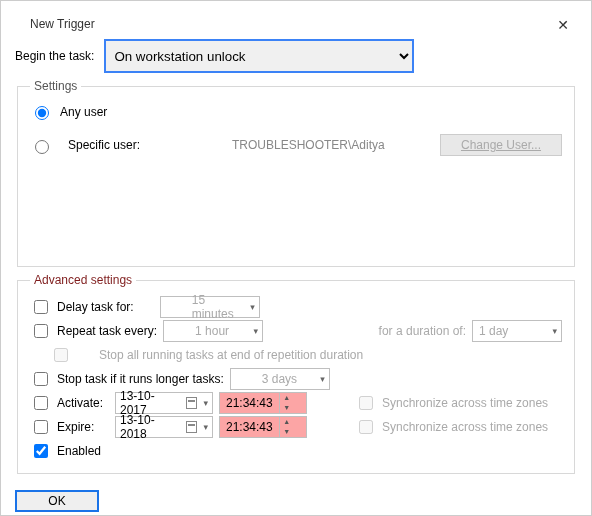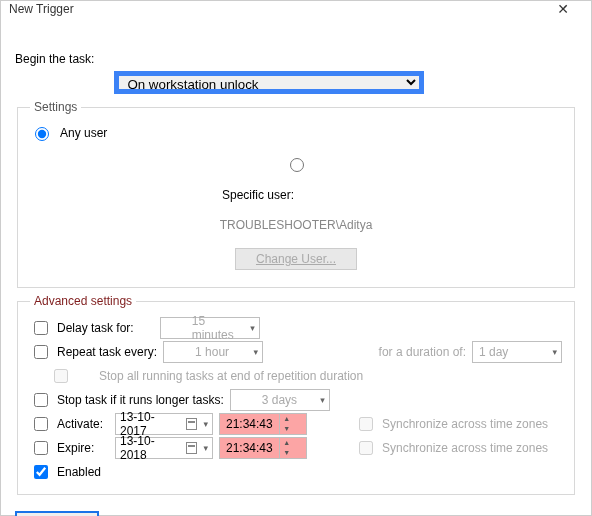--- a/index.html
+++ b/index.html
@@ -7,32 +7,32 @@
     margin: 0;
     font-family: "Segoe UI", Tahoma, sans-serif;
     font-size: 12px;
     background: #fff;
     color: #000;
     width: 592px;
     height: 516px;
     overflow: hidden;
   }
   .window { width: 592px; height: 516px; border: 1px solid #ccc; display: flex; flex-direction: column; }
-  .titlebar { display: flex; align-items: center; height: 30px; padding: 0 8px; }
+  .titlebar { display: flex; height: 30px; padding: 16px 8px; margin-left: 21px; }
   .titlebar .title { flex: 1; color: #333; }
   .titlebar .close { width: 40px; text-align: center; font-size: 14px; color: #333; cursor: pointer; }
   .content { flex: 1; padding: 6px 14px 4px 14px; display: flex; flex-direction: column; gap: 6px; }
-  .row { display: flex; align-items: center; gap: 20px; }
+  .row { display: flex; align-items: center; gap: 10px; }
   .label { color: #000; }
-  select.begin { flex: 0 0 310px; height: 23px; border: 5px solid #3b82f6; background: #f0f0f0; padding: 0 4px; margin-top: 48px; }
+  select.begin { flex: 0 0 310px; height: 34px; border: 2px solid #3b82f6; background: #f0f0f0; padding: 0 4px; }
   fieldset.settings { border: 1px solid #d8d8d8; padding: 10px 12px 14px 12px; height: 188px; position: relative; }
   fieldset.settings legend { padding: 0 4px; color: #555; }
   .radio-row { display: flex; align-items: center; gap: 8px; margin-bottom: 14px; }
   input[type=radio] { width: 14px; height: 14px; }
-  .specific-row { display: flex; align-items: center; gap: 16px; flex-direction: column; }
+  .specific-row { display: flex; align-items: center; gap: 16px; }
   .specific-user-label { width: 148px; }
   .specific-user-value { color: #888; flex: 1; }
   .change-btn {
     width: 122px; height: 22px; border: 1px solid #ccc; background: #e8e8e8;
     color: #aaa; text-align: center; line-height: 20px; text-decoration: underline;
   }
   fieldset.adv { border: 1px solid #d8d8d8; padding: 8px 12px 10px 12px; }
   fieldset.adv legend { padding: 0 4px; color: #7f1d1d; }
   .advrow { display: flex; align-items: center; gap: 6px; height: 24px; }
   input[type=checkbox] { width: 14px; height: 14px; }

